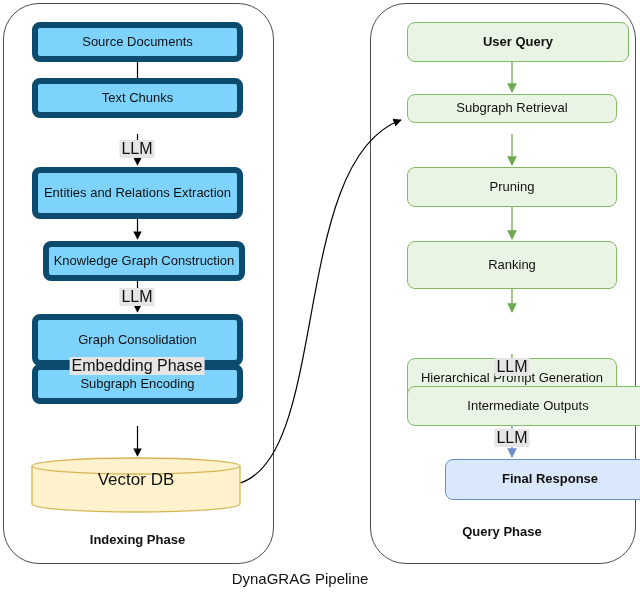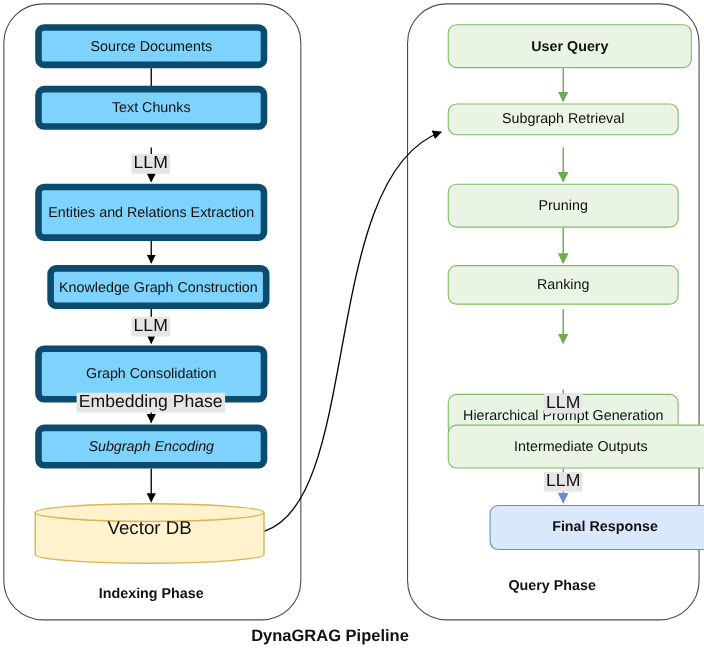--- a/index.html
+++ b/index.html
@@ -48,21 +48,21 @@
     text-align:center;
     font-size:13px;
     font-weight:bold;
     z-index:2;
   }
   .diagram-title{
     position:absolute;
     left:100px;top:570px;width:400px;
     text-align:center;
     font-size:15px;
-    font-weight:bold;
+    font-weight:normal;
     z-index:2;
   }
   .cyl-label{
     position:absolute;
     left:32px;top:470px;width:208px;
     text-align:center;
     font-size:17px;
     z-index:3;
   }
   svg.layer{position:absolute;left:0;top:0;z-index:1;}
@@ -109,32 +109,32 @@
       <path d="M 32 466 A 104 8 0 0 1 240 466 L 240 504 A 104 8 0 0 1 32 504 Z" fill="#fff2cc" stroke="#d6b656" stroke-width="1.3"></path>
       <path d="M 32 466 A 104 8 0 0 0 240 466" fill="none" stroke="#d6b656" stroke-width="1.3"></path>
     </g>
   </svg>
 
   <div class="node gray" style="left:32px;top:22px;width:211px;height:40px;">Source Documents</div>
   <div class="node gray" style="left:32px;top:78px;width:211px;height:40px;">Text Chunks</div>
   <div class="node gray" style="left:32px;top:167px;width:211px;height:52px;">Entities and Relations Extraction</div>
   <div class="node gray" style="left:32px;top:241px;width:202px;height:40px;margin-left:11px;">Knowledge Graph Construction</div>
   <div class="node gray" style="left:32px;top:314px;width:211px;height:52px;">Graph Consolidation</div>
-  <div class="node gray" style="left:32px;top:386px;width:211px;height:40px;font-style:italic;">Subgraph Encoding</div>
+  <div class="node gray" style="left:32px;top:364px;width:211px;height:40px;">Subgraph Encoding</div>
 
   <div class="cyl-label">Vector DB</div>
 
   <div class="edge-label" style="left:137px;top:149px;">LLM</div>
   <div class="edge-label" style="left:137px;top:297px;">LLM</div>
   <div class="edge-label" style="left:137px;top:366px;">Embedding Phase</div>
 
   <div class="node green bold" style="left:407px;top:22px;width:222px;height:40px;">User Query</div>
   <div class="node green" style="left:407px;top:94px;width:210px;height:29px;">Subgraph Retrieval</div>
   <div class="node green" style="left:407px;top:167px;width:210px;height:40px;">Pruning</div>
-  <div class="node green" style="left:407px;top:241px;width:210px;height:36px;">Ranking</div>
+  <div class="node green" style="left:407px;top:241px;width:210px;height:48px;">Ranking</div>
   <div class="node green" style="left:407px;top:314px;width:210px;height:40px;margin-top:44px;">Hierarchical Prompt Generation</div>
   <div class="node green" style="left:407px;top:386px;width:242px;height:40px;">Intermediate Outputs</div>
   <div class="node blue bold" style="left:407px;top:459px;width:210px;height:41px;">Final Response</div>
 
   <div class="edge-label" style="left:512px;top:367px;">LLM</div>
   <div class="edge-label" style="left:512px;top:438px;">LLM</div>
 
   <div class="phase-label" style="left:3px;top:532px;width:269px;">Indexing Phase</div>
   <div class="phase-label" style="left:370px;top:524px;width:264px;">Query Phase</div>
 

